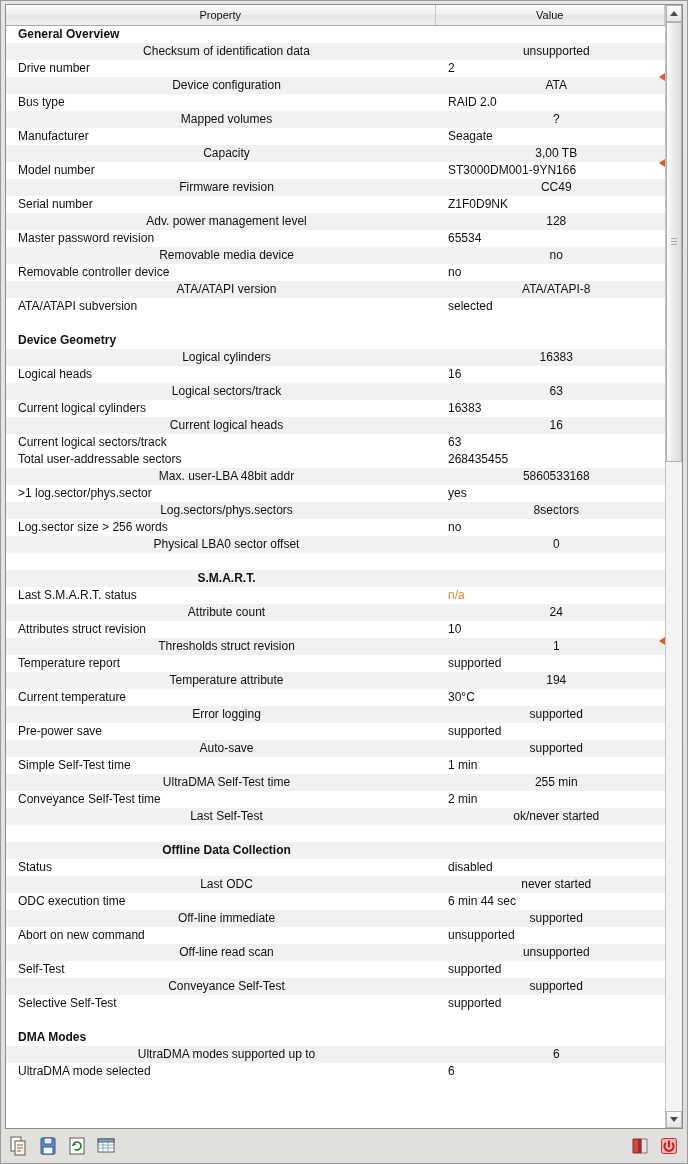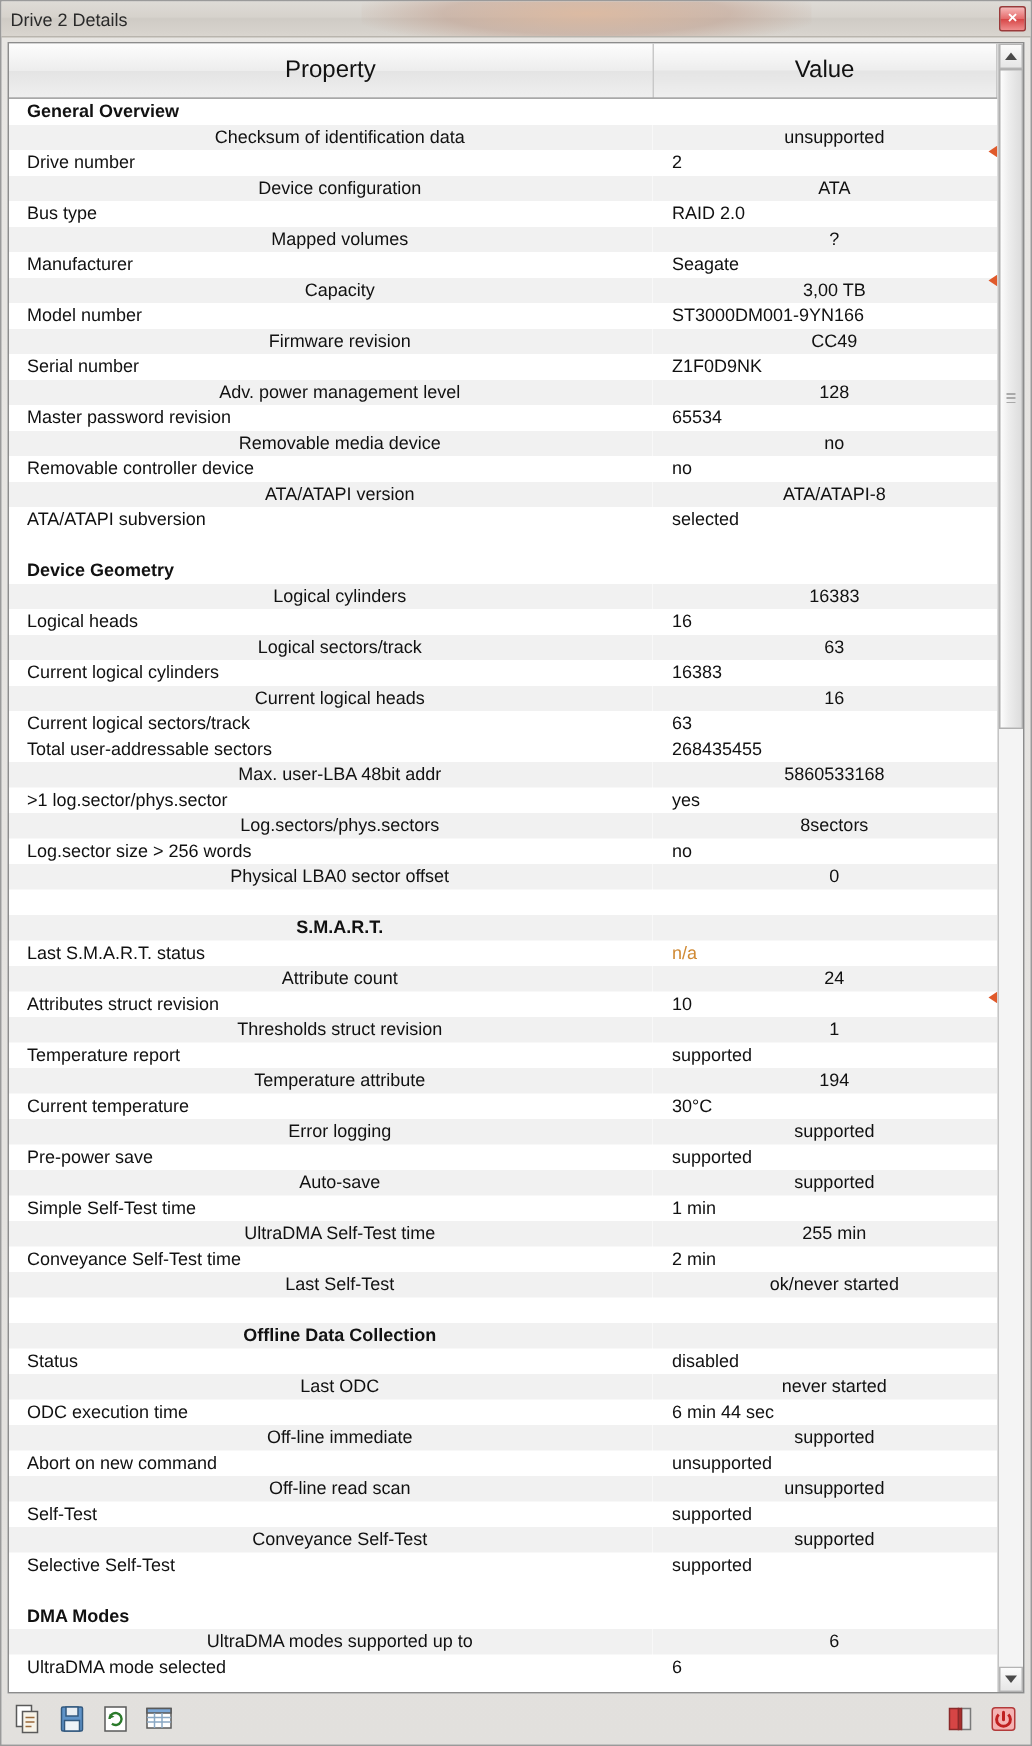--- a/index.html
+++ b/index.html
@@ -79,26 +79,26 @@
     flex: 1;
     overflow: hidden;
     position: relative;
   }
   table {
     width: 100%;
     border-collapse: collapse;
     table-layout: fixed;
   }
   thead th {
-    height: 36px;
+    height: 20px;
     background: linear-gradient(to bottom, #fdfdfd 0%, #ededed 50%, #e4e4e4 51%, #efefef 100%);
     border-bottom: 1px solid #a8a8a8;
     border-right: 1px solid #c8c8c8;
     font-weight: normal;
-    font-size: 16px;
+    font-size: 11px;
     color: #111;
     text-align: center;
   }
   col.c1 { width: 429px; }
   col.c2 { width: auto; }
   tbody td {
     height: 17px;
     padding: 0 0 0 4px;
     font-size: 12px;
     color: #111;
@@ -201,25 +201,20 @@
     align-items: center;
     justify-content: center;
     cursor: pointer;
   }
 </style>
 </head>
 <body>
 
 <div class="window">
 
-  <div class="titlebar">
-    <div class="glow"></div>
-    <span class="title">Drive 2 Details</span>
-    <div class="close-btn">×</div>
-  </div>
 
   <div class="content">
     <div class="table-wrap">
       <div class="table-main">
         <table>
           <colgroup>
               <col class="c1">
               <col class="c2">
             </colgroup>
           <thead>

